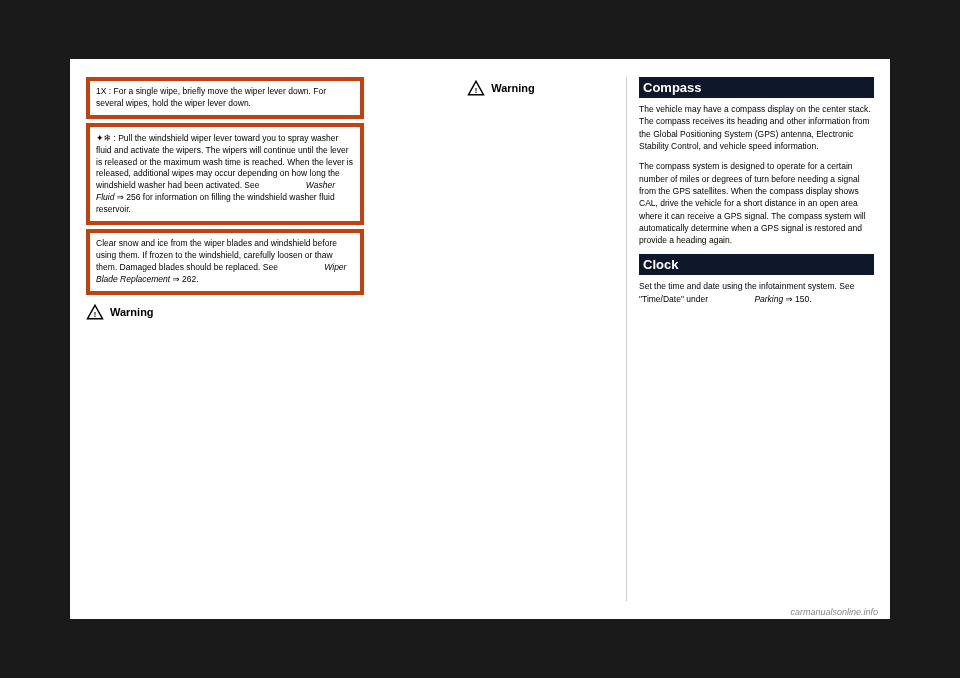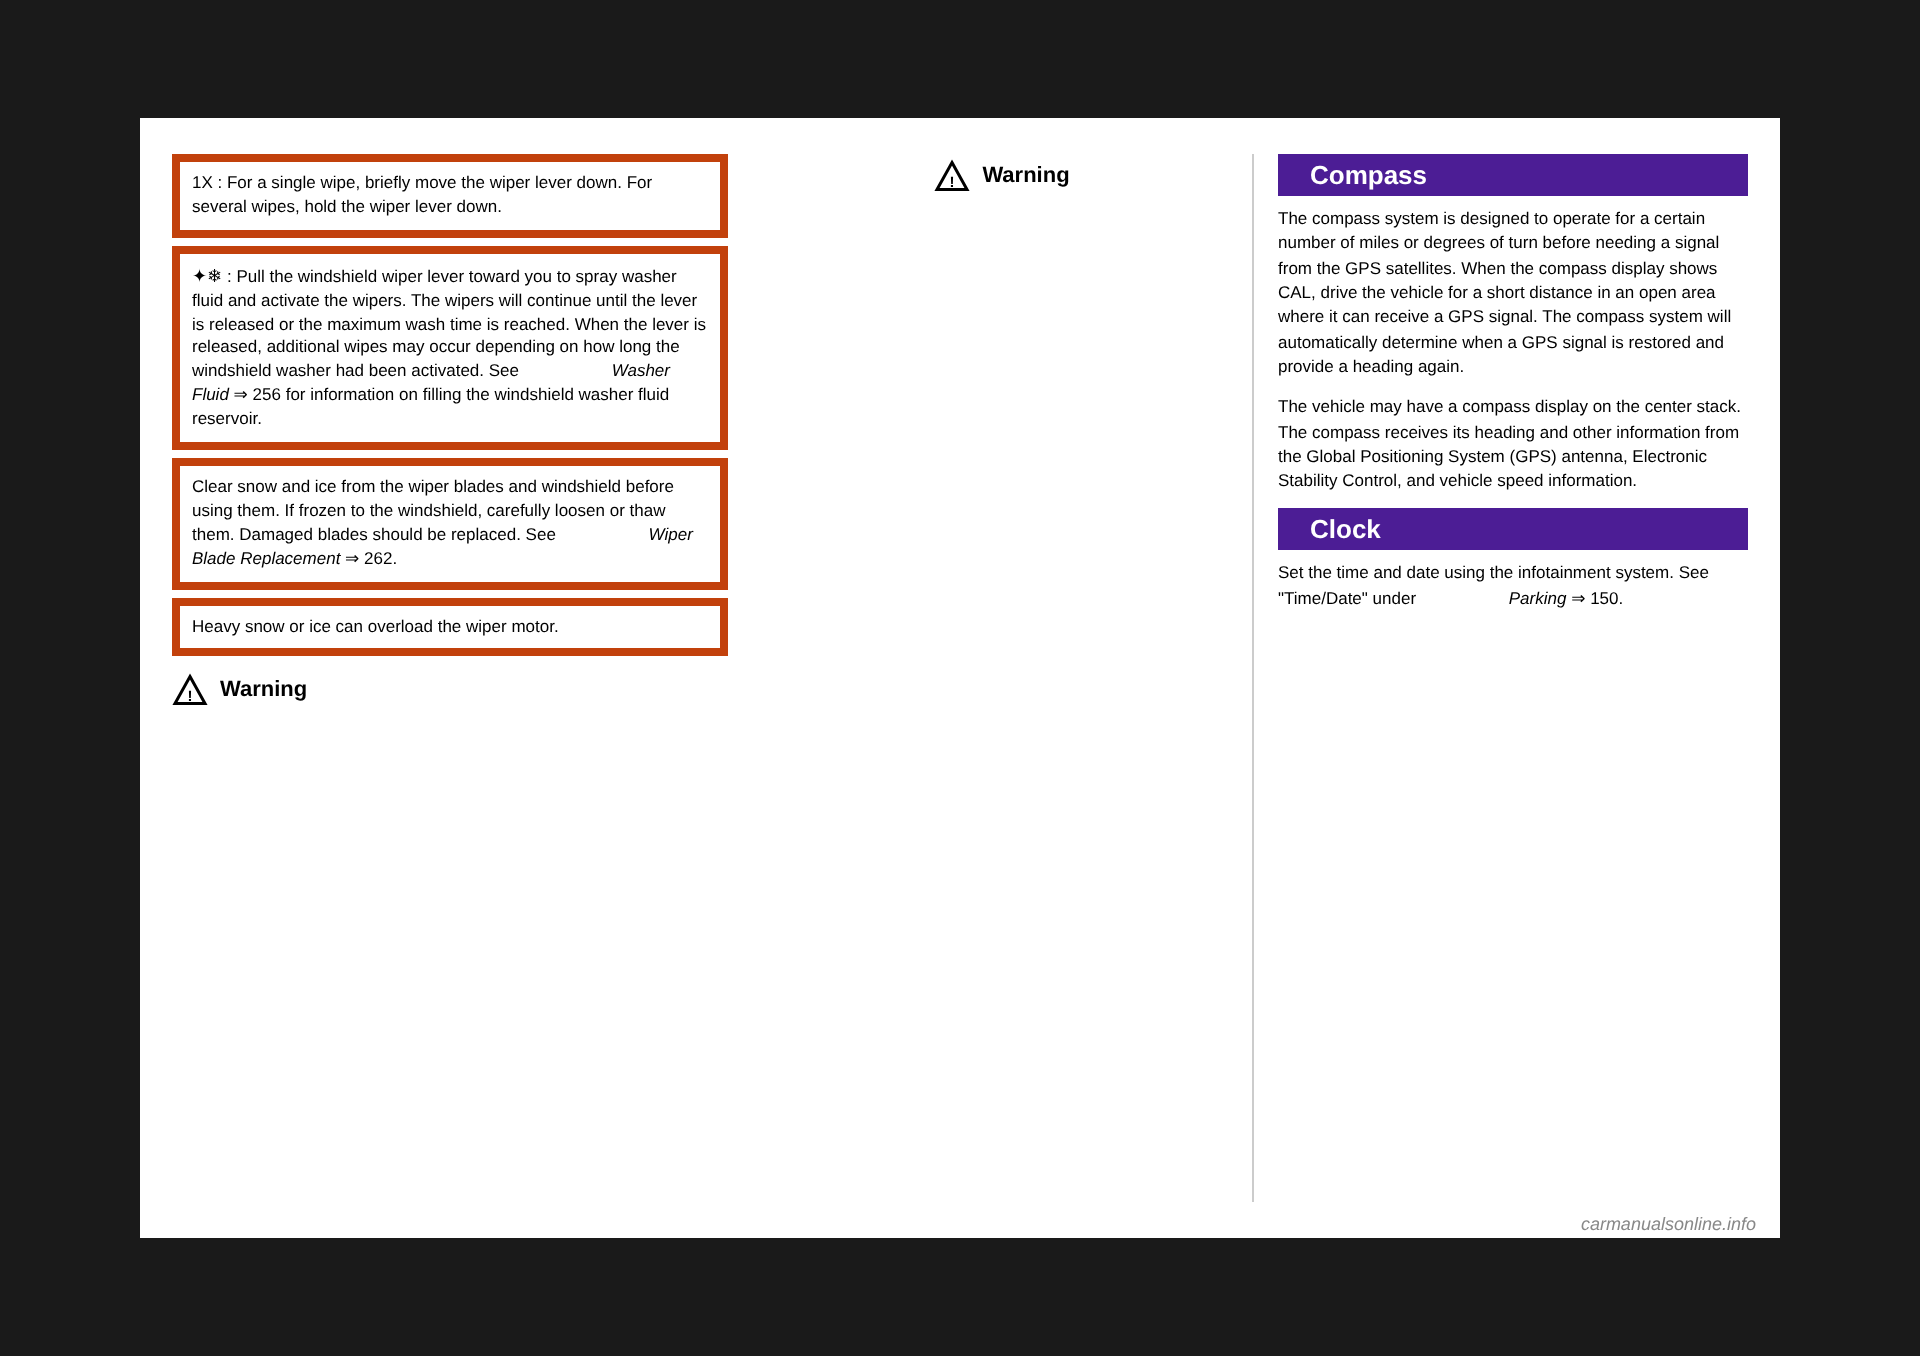--- a/index.html
+++ b/index.html
@@ -93,25 +93,25 @@
       font-weight: bold;
       padding: 3px 8px;
       width: 100%;
       margin-top: auto;
       margin-bottom: 4px;
       text-align: left;
     }
 
     
     .section-header {
-      background-color: #4c1d95;
+      background-color: #0f172a;
       color: #fff;
       font-size: 13px;
       font-weight: bold;
-      padding: 3px 16px;
+      padding: 3px 4px;
       margin-bottom: 5px;
     }
     .section-content {
       font-size: 8.5px;
       line-height: 1.45;
       color: #000;
       margin-bottom: 8px;
     }
     .section-content p {
       margin: 0;
@@ -156,23 +156,20 @@
       <p>
         <span style="font-size:9px;">✦❄</span>
         <span> : Pull the windshield wiper lever toward you to spray washer fluid and activate the wipers. The wipers will continue until the lever is released or the maximum wash time is reached. When the lever is released, additional wipes may occur depending on how long the windshield washer had been activated. See <span class="italic-link">Washer Fluid</span> ⇒ 256 for information on filling the windshield washer fluid reservoir.</span>
       </p>
     </div>
 
     <div class="info-box">
       <p>Clear snow and ice from the wiper blades and windshield before using them. If frozen to the windshield, carefully loosen or thaw them. Damaged blades should be replaced. See <span class="italic-link">Wiper Blade Replacement</span> ⇒ 262.</p>
     </div>
 
-    <div class="info-box">
-      <p>Heavy snow or ice can overload the wiper motor.</p>
-    </div>
 
     <div class="warning-label">
       <svg class="warning-triangle" viewBox="0 0 24 24" xmlns="http://www.w3.org/2000/svg">
         <polygon points="12,3 22,21 2,21" fill="none" stroke="#000" stroke-width="2"></polygon>
         <text x="12" y="19" text-anchor="middle" font-size="10" font-weight="bold" fill="#000">!</text>
       </svg>
       <span>Warning</span>
     </div>
 
   </div>
@@ -192,25 +189,25 @@
 
 
     </div>
   </div>
 
   <div class="right-column">
 
     <div class="section-header">Compass</div>
 
     <div class="section-content">
+      <p>The vehicle may have a compass display on the center stack. The compass receives its heading and other information from the Global Positioning System (GPS) antenna, Electronic Stability Control, and vehicle speed information.</p>
+    </div>
+
+    <div class="section-content">
       <p>The compass system is designed to operate for a certain number of miles or degrees of turn before needing a signal from the GPS satellites. When the compass display shows CAL, drive the vehicle for a short distance in an open area where it can receive a GPS signal. The compass system will automatically determine when a GPS signal is restored and provide a heading again.</p>
-    </div>
-
-    <div class="section-content">
-      <p>The vehicle may have a compass display on the center stack. The compass receives its heading and other information from the Global Positioning System (GPS) antenna, Electronic Stability Control, and vehicle speed information.</p>
     </div>
 
     <div class="section-header">Clock</div>
 
     <div class="section-content">
       <p>Set the time and date using the infotainment system. See "Time/Date" under <span class="italic-link">Parking</span> ⇒ 150.</p>
     </div>
 
   </div>
 

